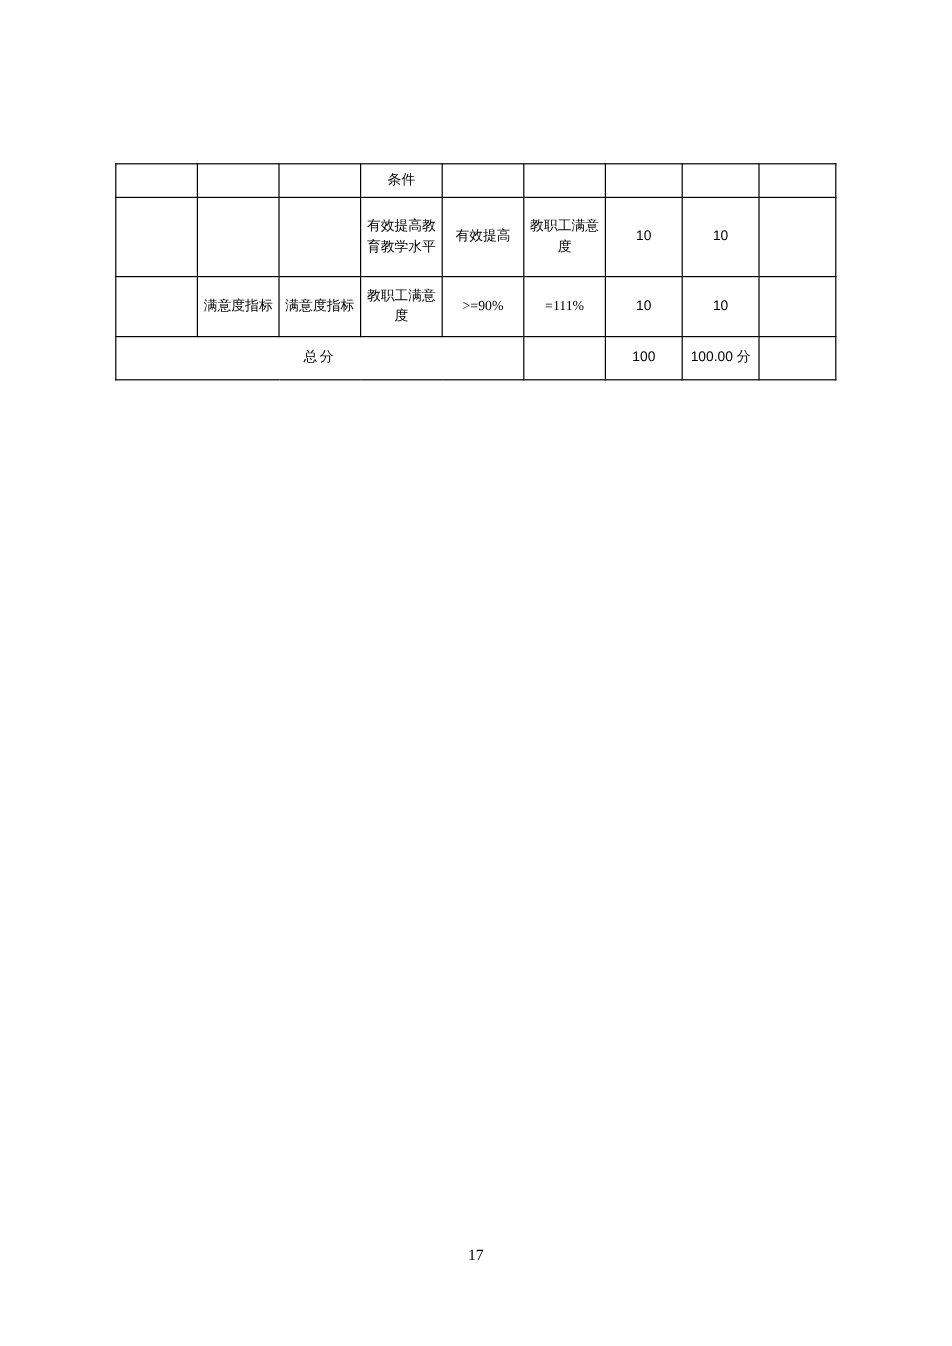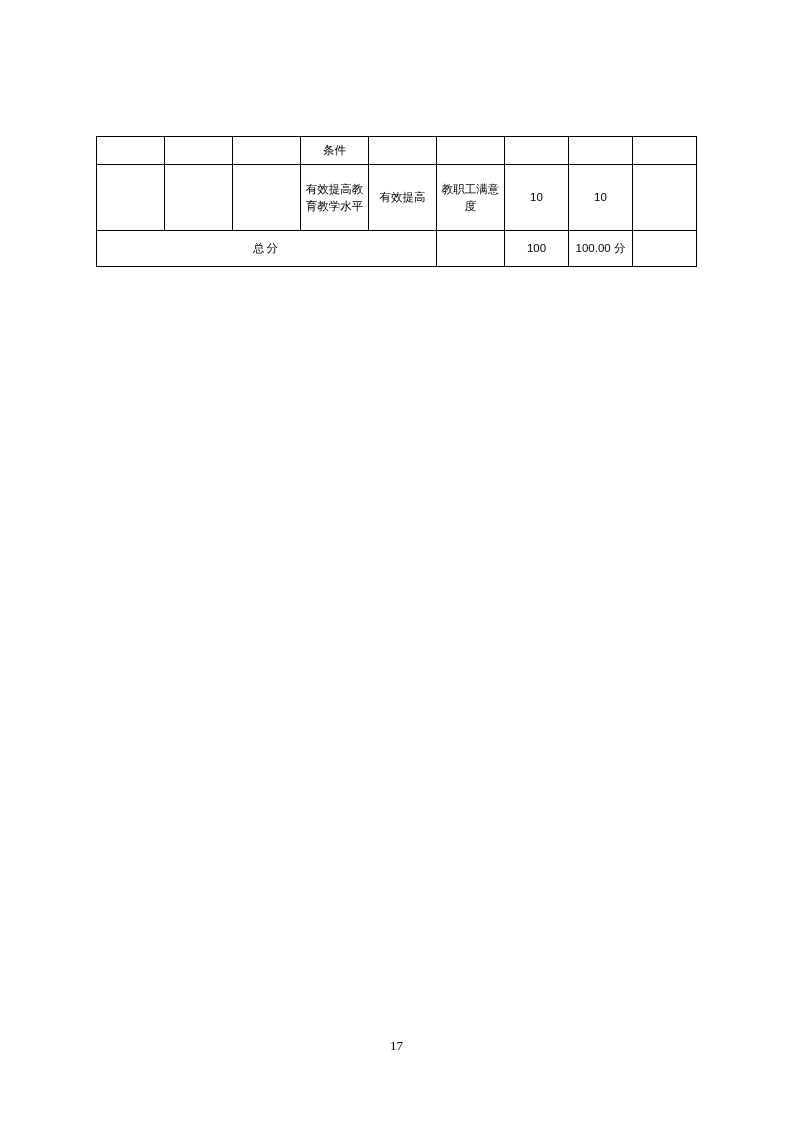--- a/index.html
+++ b/index.html
@@ -97,20 +97,31 @@
           <td></td>
           <td></td>
           <td></td>
           <td>有效提高教育教学水平</td>
           <td>有效提高</td>
           <td>教职工满意度</td>
           <td class="num">10</td>
           <td class="num">10</td>
           <td></td>
         </tr>
+        <tr class="r3">
+          <td></td>
+          <td>满意度指标</td>
+          <td>满意度指标</td>
+          <td>教职工满意度</td>
+          <td>&gt;=90%</td>
+          <td>=111%</td>
+          <td class="num">10</td>
+          <td class="num">10</td>
+          <td></td>
+        </tr>
         <tr class="r4">
           <td colspan="5" class="total-label">总分</td>
           <td></td>
           <td class="num">100</td>
           <td class="num">100.00 分</td>
           <td></td>
         </tr>
       </tbody>
     </table>
   </div>

